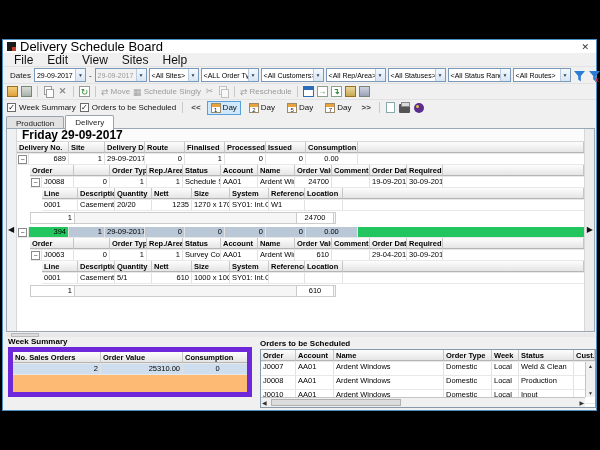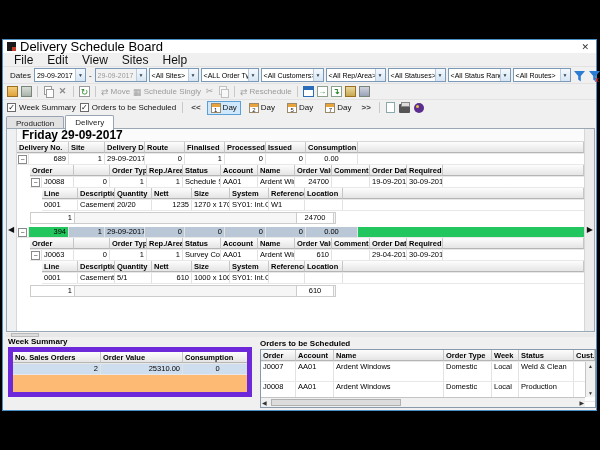--- a/index.html
+++ b/index.html
@@ -123,21 +123,21 @@
   .wslbl { left:5px; top:297px; }
   .otslbl { left:257px; top:299px; }
   .wstable { position:absolute; left:5px; top:307px; width:244px; height:50px;
              background:#fdba74; border:5px solid #6d28d9; overflow:hidden; }
   .ws-c1{width:88px;flex:0 0 auto}.ws-c2{width:82px;flex:0 0 auto}.ws-c3{width:70px;flex:0 0 auto}
   .wsrow { background:#cfdeee; }
   .otstable { position:absolute; left:257px; top:309px; width:336px; height:59px;
               background:#fff; border:1px solid #8899aa; overflow:hidden; }
   .ot-c1{width:35px;flex:0 0 auto}.ot-c2{width:38px;flex:0 0 auto}.ot-c3{width:110px;flex:0 0 auto}
   .ot-c4{width:48px;flex:0 0 auto}.ot-c5{width:27px;flex:0 0 auto}.ot-c6{width:55px;flex:0 0 auto}
-  .otrow { height:20px; }
+  .otrow { height:14px; }
   .otrow .cell { line-height:9px; }
   .vsb { position:absolute; right:0; top:12px; bottom:10px; width:10px; background:#f0f0f0;
          border-left:1px solid #c4c4c4; font-size:5px; text-align:center; color:#333; }
   .vsb .up { position:absolute; top:1px; left:0; right:0; }
   .vsb .dn { position:absolute; bottom:1px; left:0; right:0; }
   .hsb { position:absolute; left:0; right:10px; bottom:0; height:10px; background:#f0f0f0;
          border-top:1px solid #c4c4c4; font-size:6px; color:#333; }
   .hsb .lt { position:absolute; left:1px; top:1px; }
   .hsb .rt { position:absolute; right:1px; top:1px; }
   .hsb .thumb { position:absolute; left:10px; top:1px; width:130px; height:7px;

